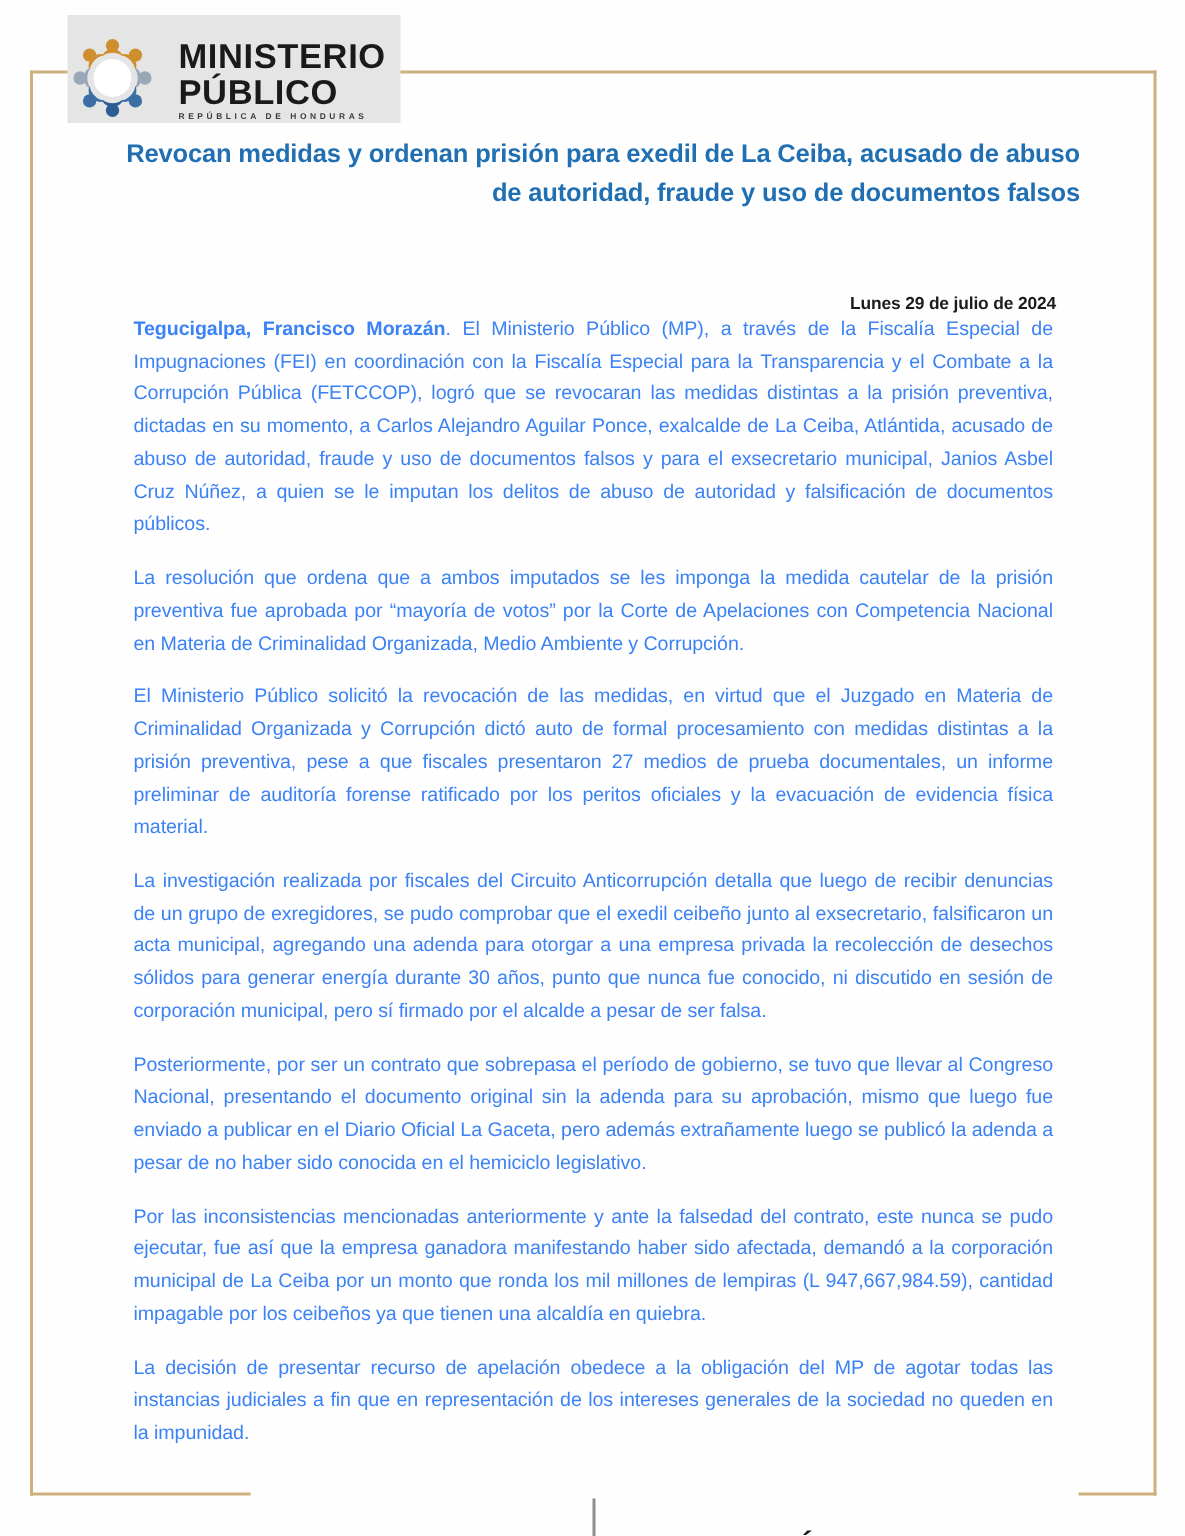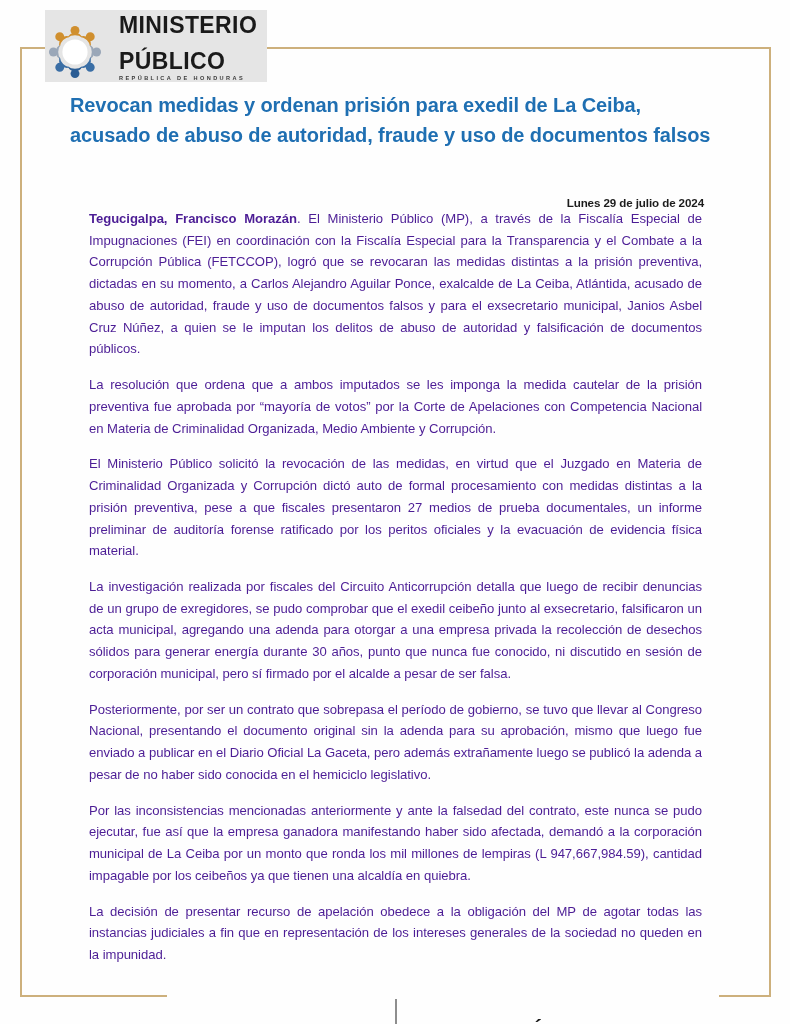--- a/index.html
+++ b/index.html
@@ -63,38 +63,38 @@
     justify-content: center;
     line-height: 1;
   }
   .logo-line1, .logo-line2 {
     font-family: "Liberation Sans", sans-serif;
     font-weight: bold;
     font-size: 23px;
     letter-spacing: 0.4px;
     color: #1a1a1a;
   }
-  .logo-line2 { margin-top: 13px; }
+  .logo-line2 { margin-top: 1px; }
   .logo-sub {
     margin-top: 3px;
     font-size: 5.6px;
     letter-spacing: 2.4px;
     color: #3b3b3b;
     font-weight: bold;
   }
 
   
   .title {
     position: absolute;
     left: 70px;
     top: 90px;
     width: 650px;
-    text-align: left;
+    text-align: right;
     color: #1f6fb2;
-    font-size: 20px;
+    font-size: 17px;
     font-weight: bold;
     line-height: 1.52;
     letter-spacing: -0.1px;
   }
   .date-line {
     position: absolute;
     right: 86px;
     top: 160px;
     font-size: 11.6px;
     font-weight: bold;
@@ -107,21 +107,21 @@
   .body-copy {
     position: absolute;
     left: 89px;
     top: 208px;
     width: 613px;
   }
   .para {
     text-align: justify;
     font-size: 13.1px;
     line-height: 1.66;
-    color: #4c1d95;
+    color: #3b82f6;
     margin: 0 0 14px 0;
     letter-spacing: -0.05px;
   }
   .para:last-child { margin-bottom: 0; }
   .lead { font-weight: bold; }
 
   
   .footer {
     position: absolute;
     left: 0;

